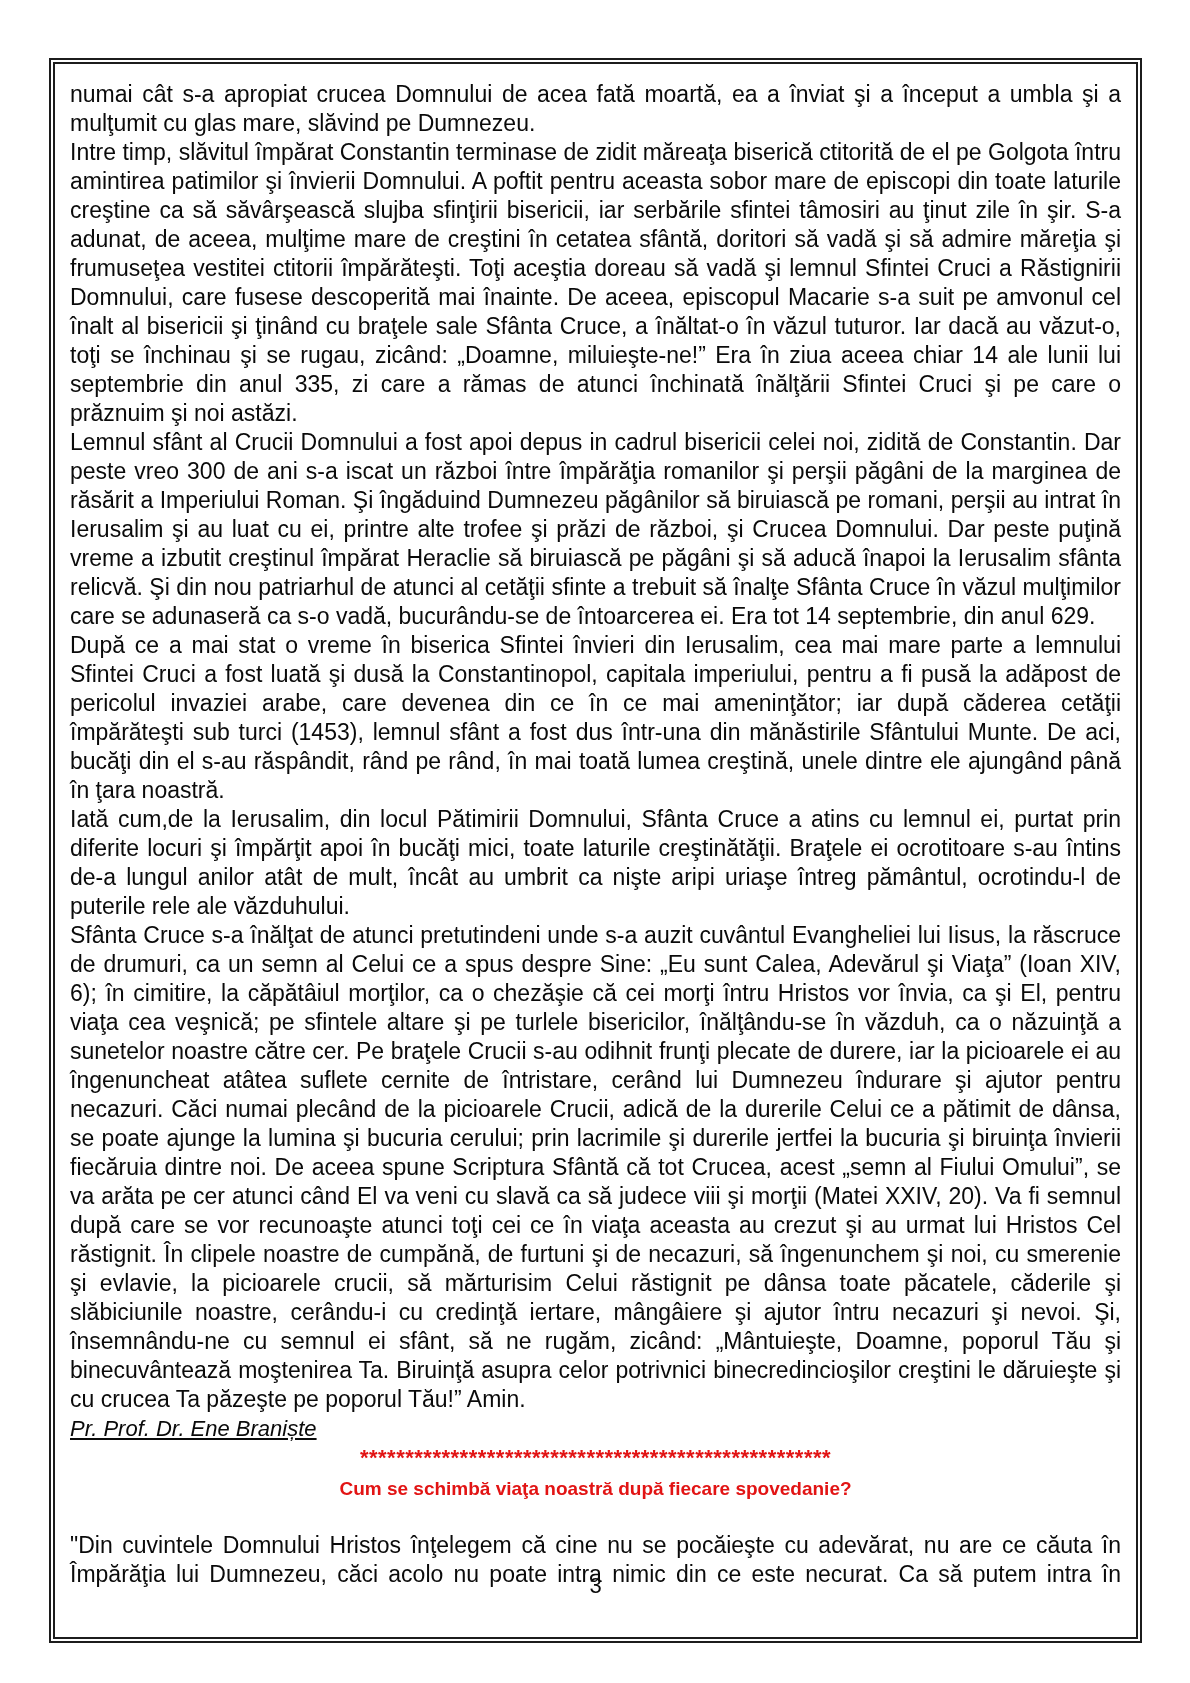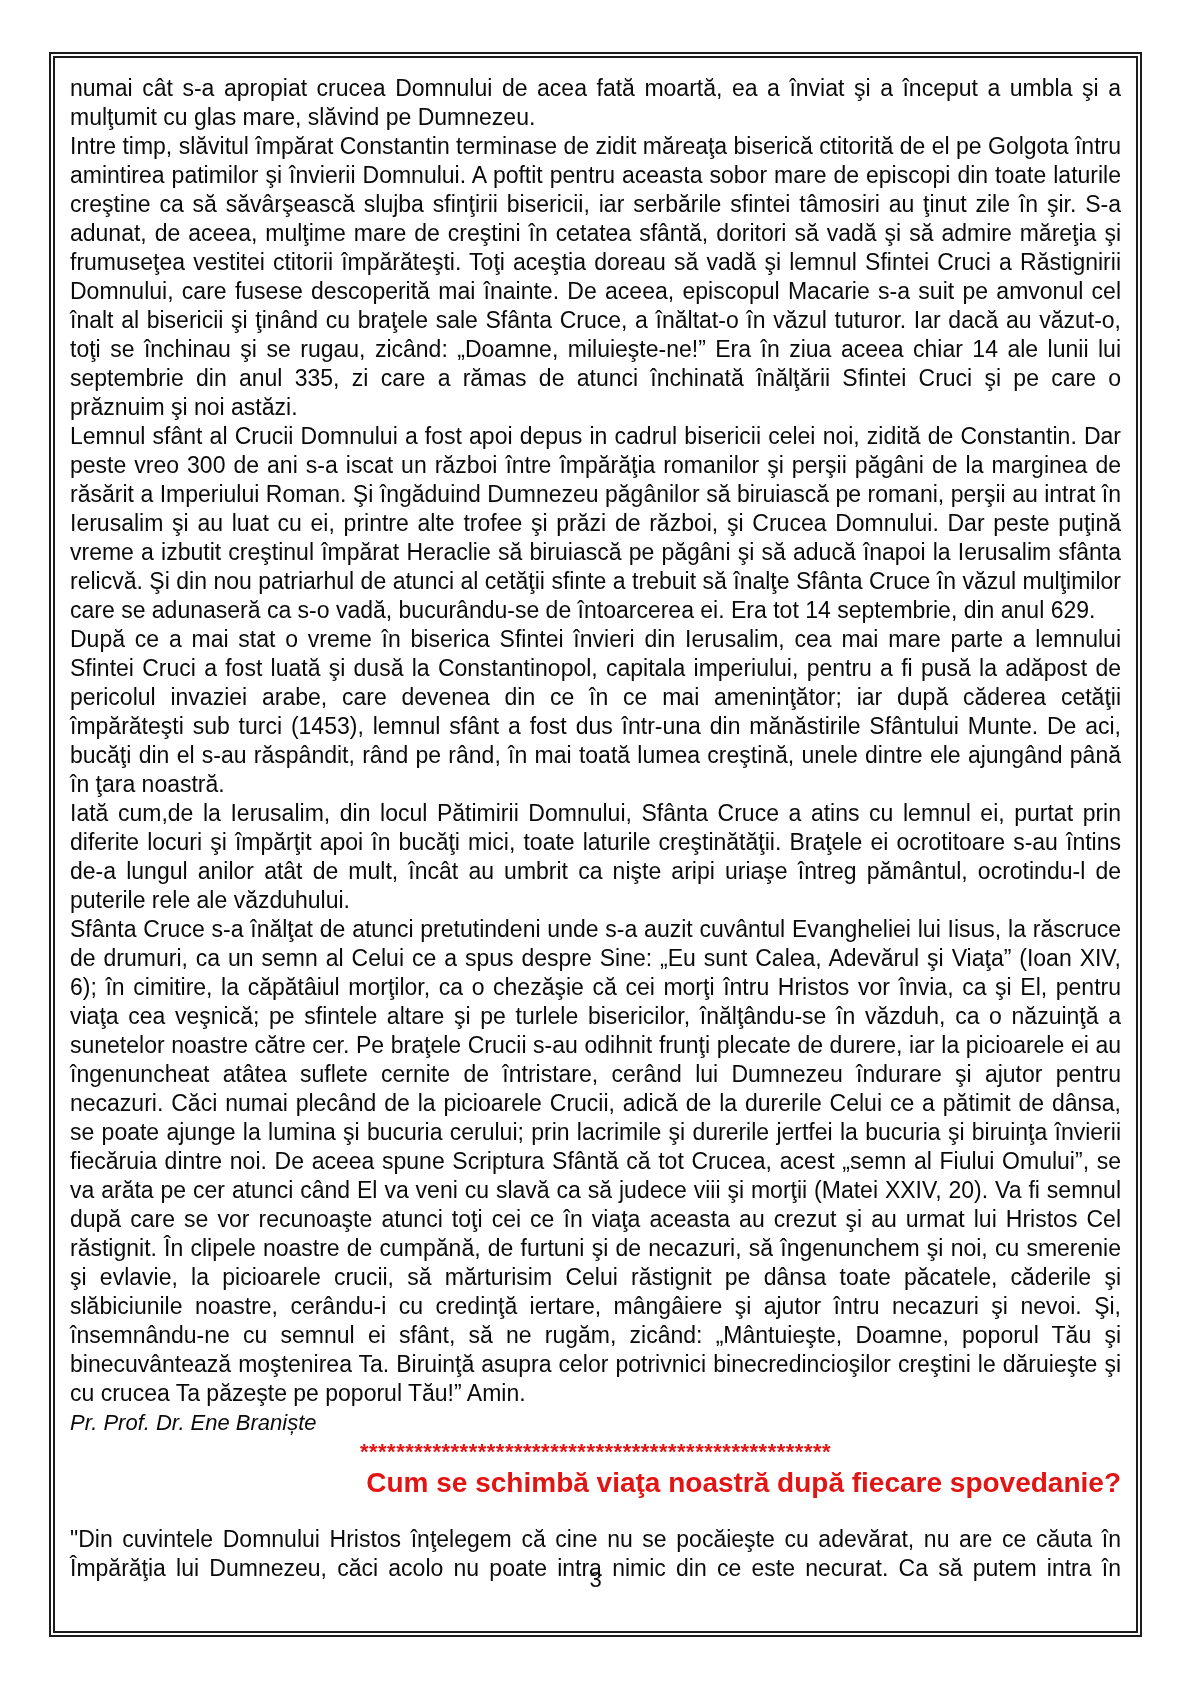--- a/index.html
+++ b/index.html
@@ -16,56 +16,57 @@
   body {
     width: 1190px;
     height: 1683px;
     position: relative;
     font-family: "Liberation Sans", sans-serif;
     color: var(--text-color);
   }
   .page-frame {
     position: absolute;
     left: 49px;
-    top: 52px;
+    top: 58px;
     width: 1093px;
     height: 1585px;
     border: 6px double var(--border-color);
     padding: 16px 15px 0 15px;
     overflow: hidden;
   }
   .body-par {
     margin: 0;
     font-size: 23px;
     line-height: 29px;
     text-align: justify;
     color: var(--text-color);
   }
   .signature {
     margin: 0;
     font-size: 22px;
     line-height: 29px;
     font-style: italic;
     color: var(--text-color);
+    text-decoration: underline;
   }
   .separator {
     margin: 2px 0 0 0;
     font-size: 22px;
     line-height: 26px;
     font-weight: bold;
     text-align: center;
     color: var(--accent-red);
     letter-spacing: 0.5px;
   }
   .heading {
     margin: 2px 0 0 0;
-    font-size: 28px;
+    font-size: 19px;
     line-height: 31px;
     font-weight: bold;
-    text-align: right;
+    text-align: center;
     color: var(--accent-red);
   }
   .final-par {
     margin: 27px 0 0 0;
     font-size: 23px;
     line-height: 29px;
     text-align: justify;
     text-align-last: justify;
     color: var(--text-color);
   }

